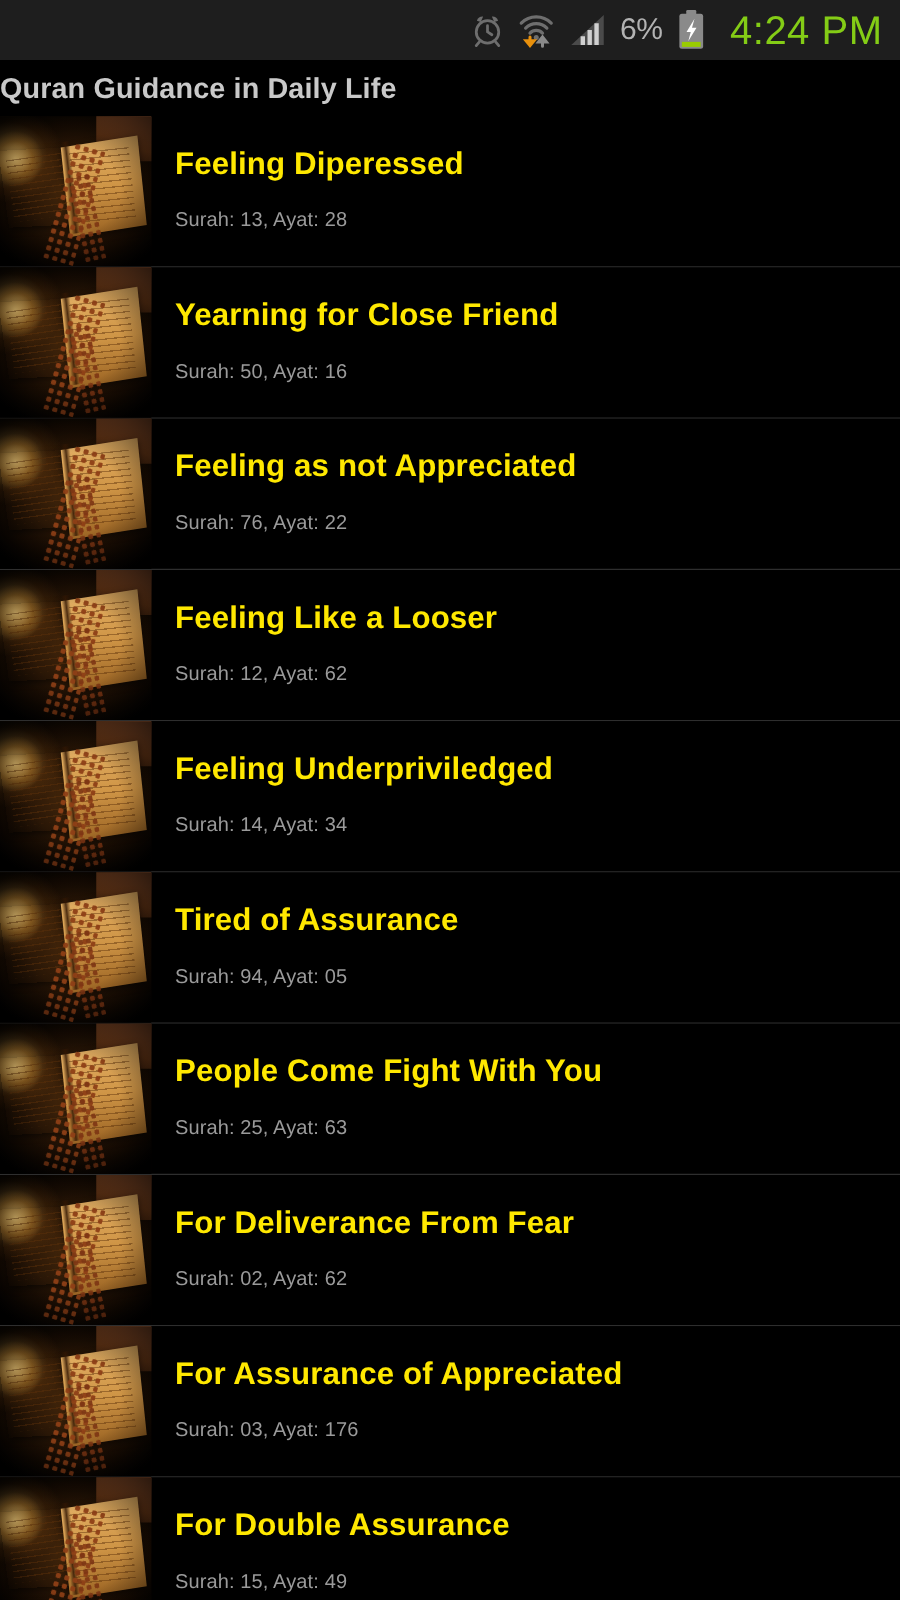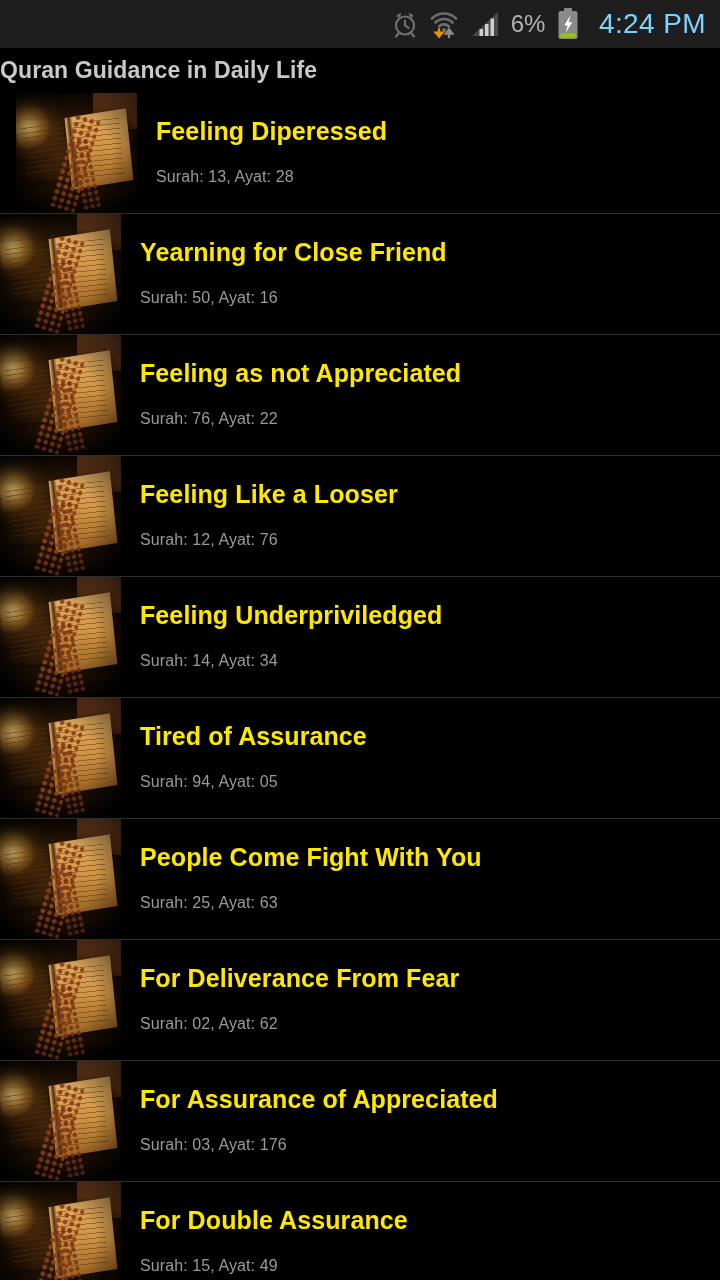--- a/index.html
+++ b/index.html
@@ -18,21 +18,21 @@
     display:flex; align-items:center; justify-content:flex-end;
     padding-right:14px;
   }
   .sb-group{ display:flex; align-items:center; gap:11px; }
   .sb-icon{ display:flex; align-items:center; justify-content:center; }
   #battery-percent{
     color:#b3b3b3; font-size:24px; letter-spacing:-.3px;
     font-family:"Liberation Sans", sans-serif;
   }
   #status-clock{
-    color:#7dd3fc; font-size:28px; letter-spacing:.4px; margin-left:8px;
+    color:#84cc16; font-size:32px; letter-spacing:.4px; margin-left:8px;
   }
 
   
   #action-bar{
     width:720px; height:45px;
     background:#000;
     display:flex; align-items:center; 
   }
   #action-bar-title{
     color:#c9c9c9; font-size:23px; font-weight:bold; letter-spacing:.1px;
@@ -45,21 +45,21 @@
     background:#000;
     overflow:hidden;
   }
   .list-item{
     position:relative;
     width:720px; height:121px;
     background:#000;
     border-bottom:1px solid #2e2e2e;
     display:flex; align-items:stretch;
   }
-  .list-item:first-child{ border-top:none;padding-left:16px; }
+  .list-item:first-child{ border-top:none; }
 
   
   .thumb{
     position:relative;
     width:121px; min-width:121px; height:100%;
     overflow:hidden;
     background:
       radial-gradient(ellipse 46% 40% at 6% 26%, rgba(255,198,96,.60) 0%, rgba(150,86,20,.18) 55%, rgba(0,0,0,0) 78%),
       radial-gradient(ellipse 70% 60% at 50% 48%, #4a2a0c 0%, #180c03 72%, #000 100%),
       #050301;
@@ -272,21 +272,21 @@
         <div class="page-r"></div>
         <div class="lines-l"></div>
         <div class="lines-r"></div>
         <div class="spine"></div>
         <div class="beads"></div>
         <div class="beads2"></div>
         <div class="vig"></div>
       </div>
       <div class="item-text">
         <div class="item-title">Feeling Like a Looser</div>
-        <div class="item-sub">Surah: 12, Ayat: 76</div>
+        <div class="item-sub">Surah: 12, Ayat: 62</div>
       </div>
     </div>
     <div class="list-item">
       <div class="thumb">
         <div class="glow"></div>
         <div class="cloth"></div>
         <div class="page-l"></div>
         <div class="page-r"></div>
         <div class="lines-l"></div>
         <div class="lines-r"></div>

